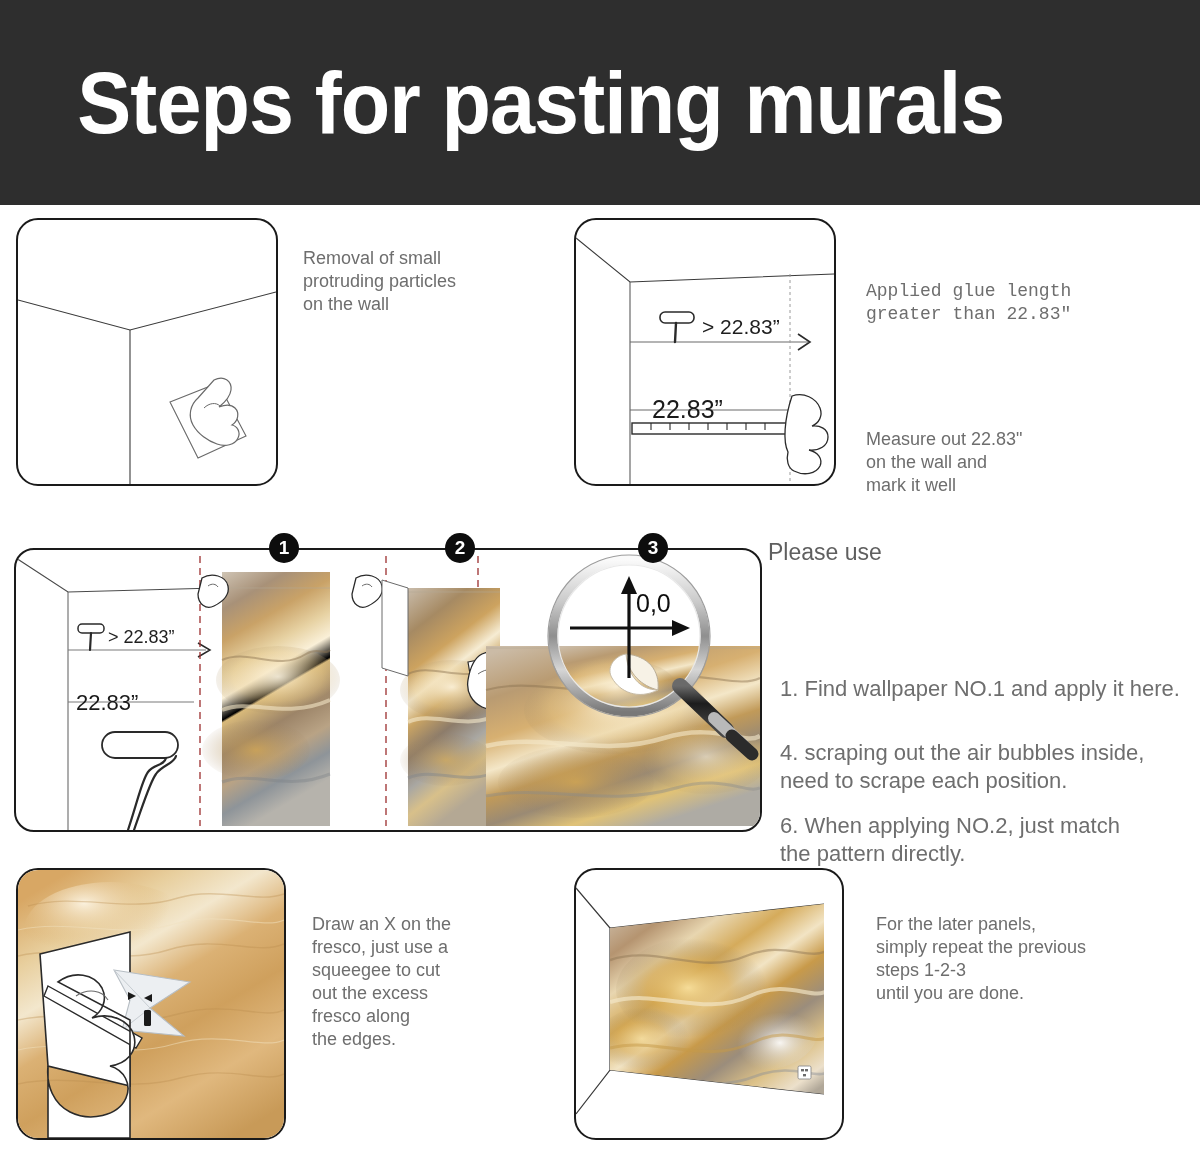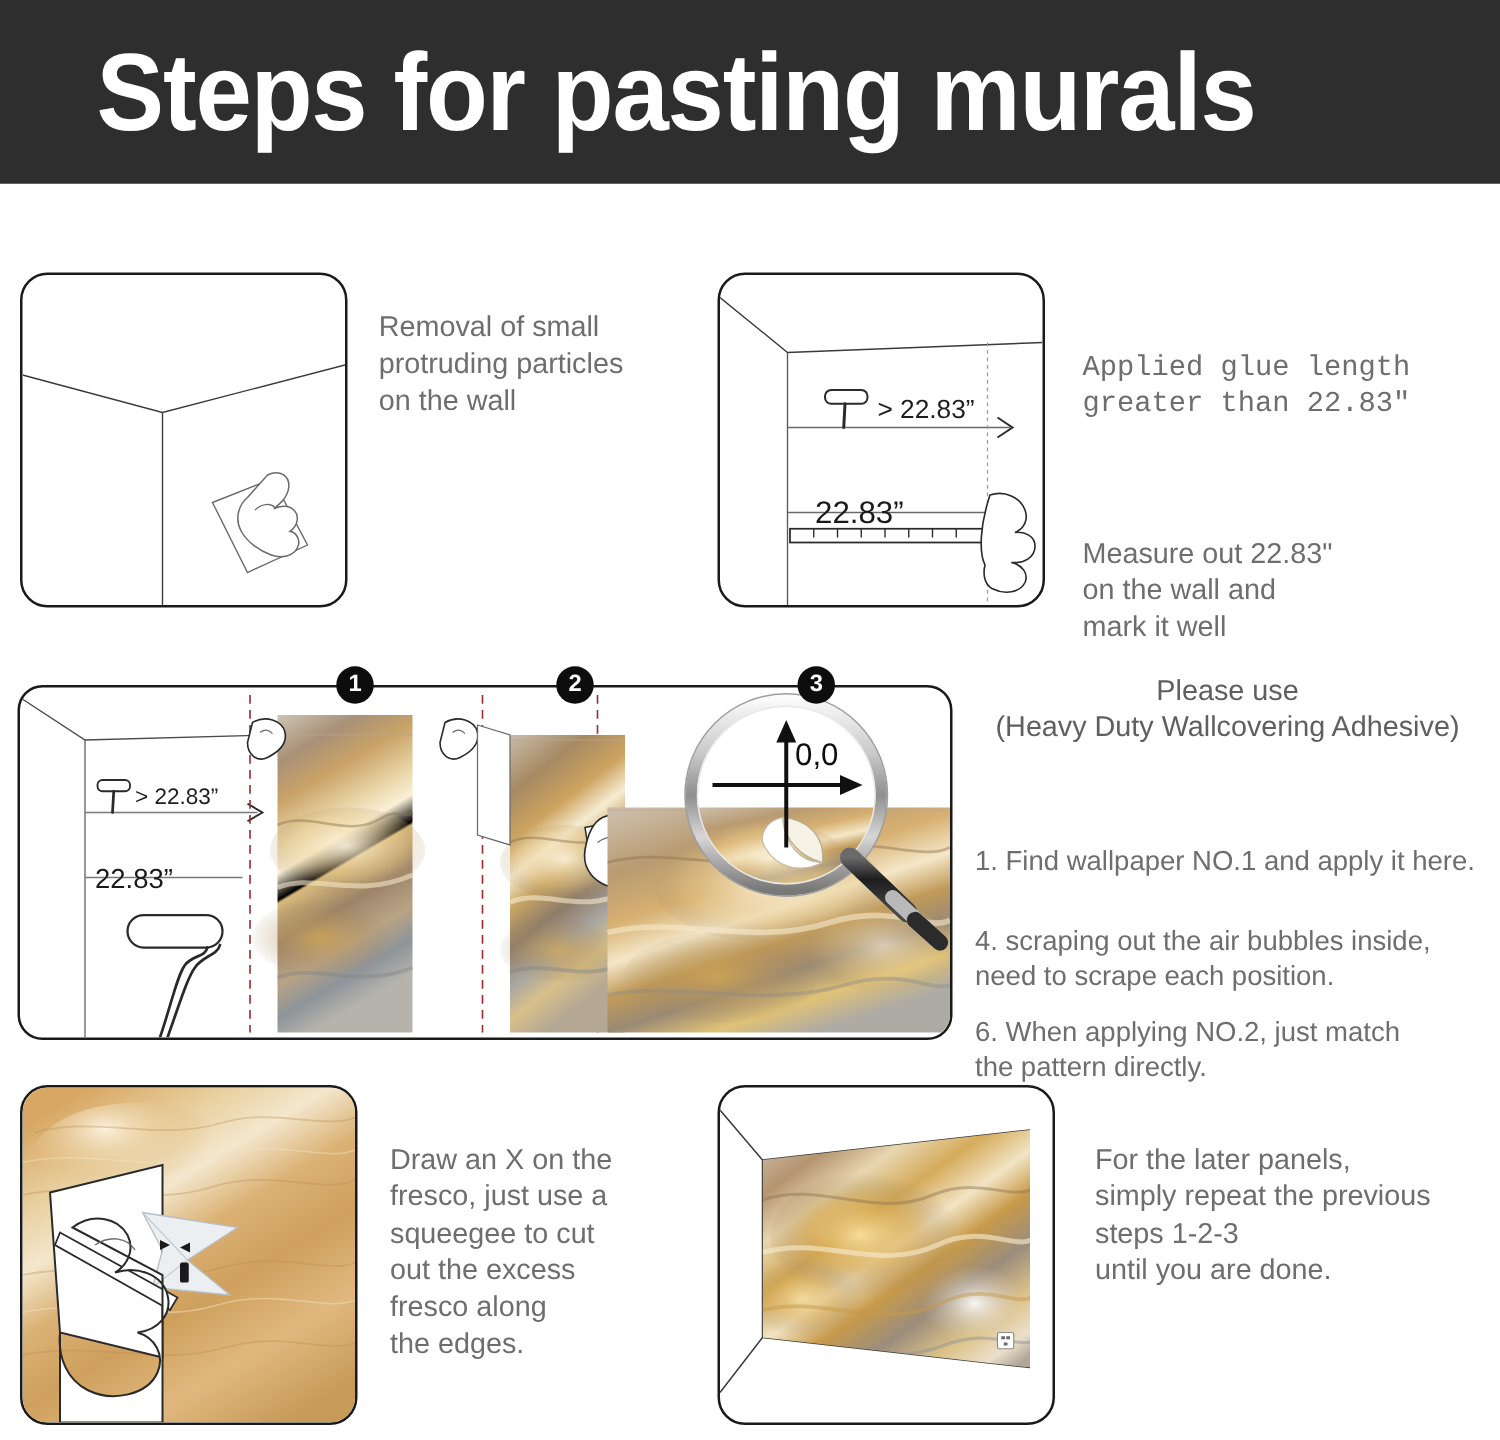--- a/index.html
+++ b/index.html
@@ -11,21 +11,21 @@
     background: #ffffff;
     font-family: "Liberation Sans", sans-serif;
     overflow: hidden;
     position: relative;
   }
 
   
   .header-bar {
     position: absolute;
     left: 0; top: 0;
-    width: 1200px; height: 147px;
+    width: 1200px; height: 205px;
     background: #2e2e2e;
     display: flex;
     align-items: center;
   }
   .header-title {
     color: #ffffff;
     font-family: "Liberation Sans Narrow", "Liberation Sans", sans-serif;
     font-size: 88px;
     font-weight: bold;
     letter-spacing: -1px;
@@ -41,21 +41,21 @@
     border: 2px solid #1a1a1a;
     border-radius: 22px;
     background: #ffffff;
     overflow: hidden;
   }
 
   
   .caption {
     position: absolute;
     color: #6e6e6e;
-    font-size: 23px;
+    font-size: 18px;
     line-height: 1.28;
     white-space: pre-line;
   }
   .caption.small { font-size: 22px; margin-top: 46px; }
 
   
   #panel-a { left: 16px; top: 218px; width: 262px; height: 268px; }
   #panel-b { left: 574px; top: 218px; width: 262px; height: 268px; }
 
   
@@ -87,21 +87,21 @@
   #panel-d { left: 16px; top: 868px; width: 270px; height: 272px; }
   #panel-e { left: 574px; top: 868px; width: 270px; height: 272px; }
 
   
   #cap-a  { left: 303px; top: 247px;  width: 260px; }
   #cap-b1 { left: 866px; top: 280px;  width: 310px; font-family: Liberation Mono, monospace; }
   #cap-b2 { left: 866px; top: 428px;  width: 310px; }
 
   #cap-mid-title {
     left: 768px; top: 538px; width: 428px;
-    text-align: center; font-size: 23px; color: #5f5f5f;
+    font-size: 23px; color: #5f5f5f;
   }
   #cap-m1 { left: 780px; top: 629px; width: 415px; }
   #cap-m2 { left: 780px; top: 693px; width: 405px; }
   #cap-m3 { left: 780px; top: 766px; width: 400px; }
 
   #cap-d { left: 312px; top: 913px; width: 250px; }
   #cap-e { left: 876px; top: 913px; width: 330px; }
 
   svg { display: block; }
 </style>
@@ -340,21 +340,21 @@
       <path d="M206,168 L236,196" stroke="#b9b9b9" stroke-width="12" stroke-linecap="round"></path>
       <path d="M224,186 L244,204" stroke="#2b2b2b" stroke-width="13" stroke-linecap="round"></path>
     </g>
   </svg>
 </div>
 
 <div class="badge" id="badge-1">1</div>
 <div class="badge" id="badge-2">2</div>
 <div class="badge" id="badge-3">3</div>
 
-<div class="caption" id="cap-mid-title"><span>Please use</span><br><span>(Heavy Duty Wallcovering Adhesive)</span></div>
+<div class="caption" id="cap-mid-title"><span>Please use</span><br></div>
 <div class="caption small" id="cap-m1">1. Find wallpaper NO.1 and apply it here.</div>
 <div class="caption small" id="cap-m2">4. scraping out the air bubbles inside,
 need to scrape each position.</div>
 <div class="caption small" id="cap-m3">6. When applying NO.2, just match
 the pattern directly.</div>
 
 <div class="panel" id="panel-d">
   <svg width="266" height="268" viewBox="0 0 266 268">
     <defs>
       <linearGradient id="tanWall" x1="0.2" y1="0" x2="0.8" y2="1">

